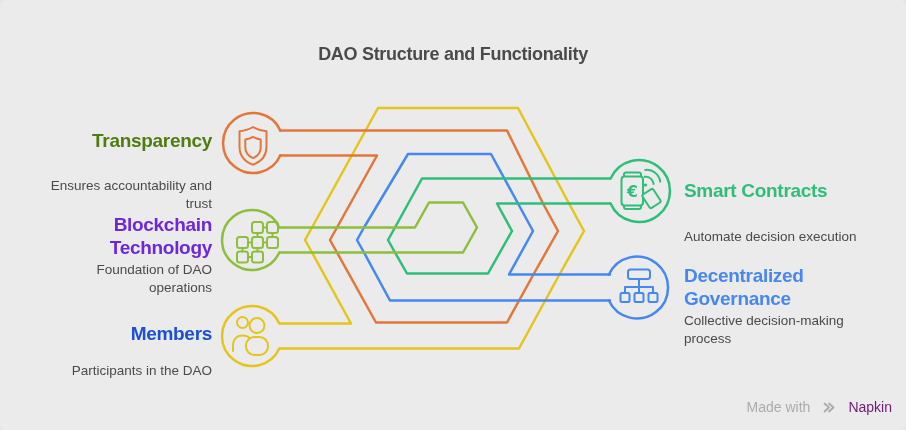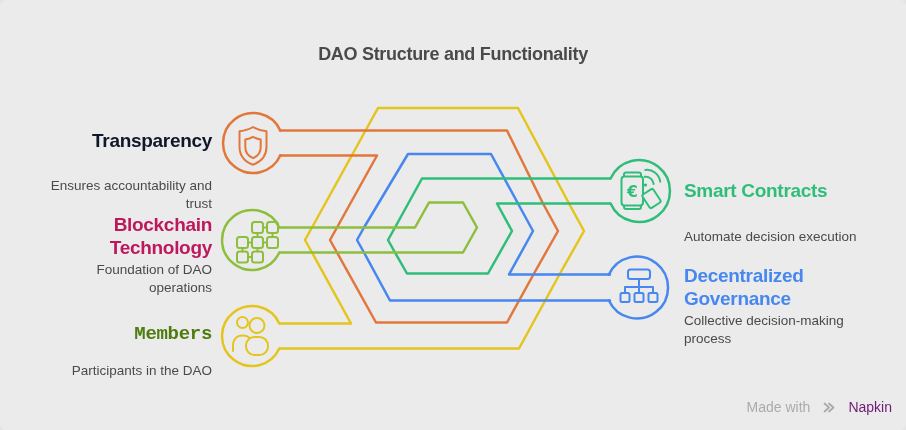--- a/index.html
+++ b/index.html
@@ -117,27 +117,27 @@
         <rect x="620.5" y="293" width="9" height="9" rx="1.5"></rect>
         <rect x="634.5" y="293" width="9" height="9" rx="1.5"></rect>
         <rect x="648.5" y="293" width="9" height="9" rx="1.5"></rect>
       </g>
 
     </g>
   </svg>
 
   <div class="title">DAO Structure and Functionality</div>
 
-  <div class="node-label align-r t-label" style="color: #0f172a;">Transparency</div>
+  <div class="node-label align-r t-label" style="color: #4d7c0f;">Transparency</div>
   <div class="node-desc align-r t-desc">Ensures accountability and trust</div>
 
-  <div class="node-label align-r b-label" style="color: #be185d;">Blockchain Technology</div>
+  <div class="node-label align-r b-label" style="color: #6d28d9;">Blockchain Technology</div>
   <div class="node-desc align-r b-desc">Foundation of DAO operations</div>
 
-  <div class="node-label align-r m-label" style="color: #4d7c0f; font-family: Liberation Mono, monospace;">Members</div>
+  <div class="node-label align-r m-label" style="color: #1d4ed8;">Members</div>
   <div class="node-desc align-r m-desc">Participants in the DAO</div>
 
   <div class="node-label align-l sc-label" style="color: rgb(47, 190, 121);">Smart Contracts</div>
   <div class="node-desc align-l sc-desc">Automate decision execution</div>
 
   <div class="node-label align-l dg-label" style="color: rgb(70, 135, 240);">Decentralized Governance</div>
   <div class="node-desc align-l dg-desc">Collective decision-making process</div>
 
   <div class="watermark">
     <span>Made with</span>

